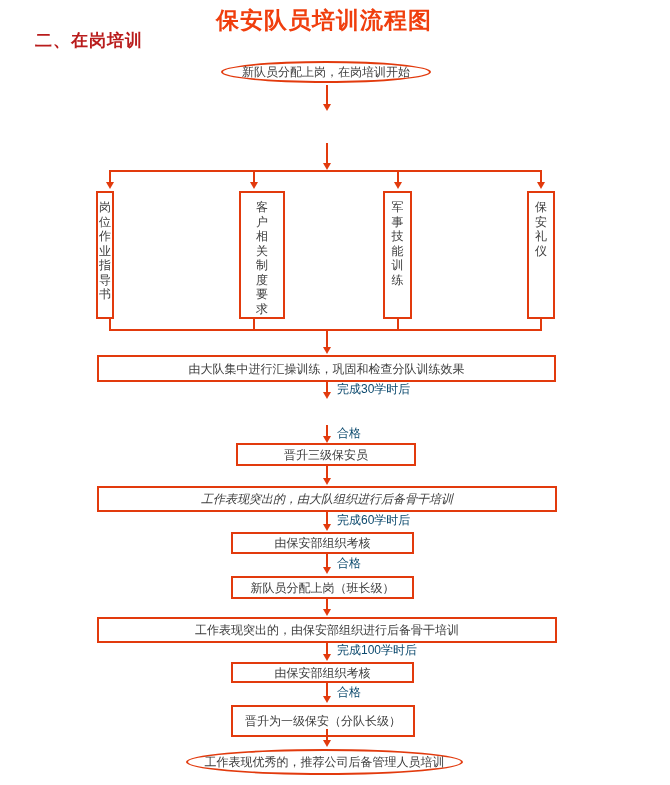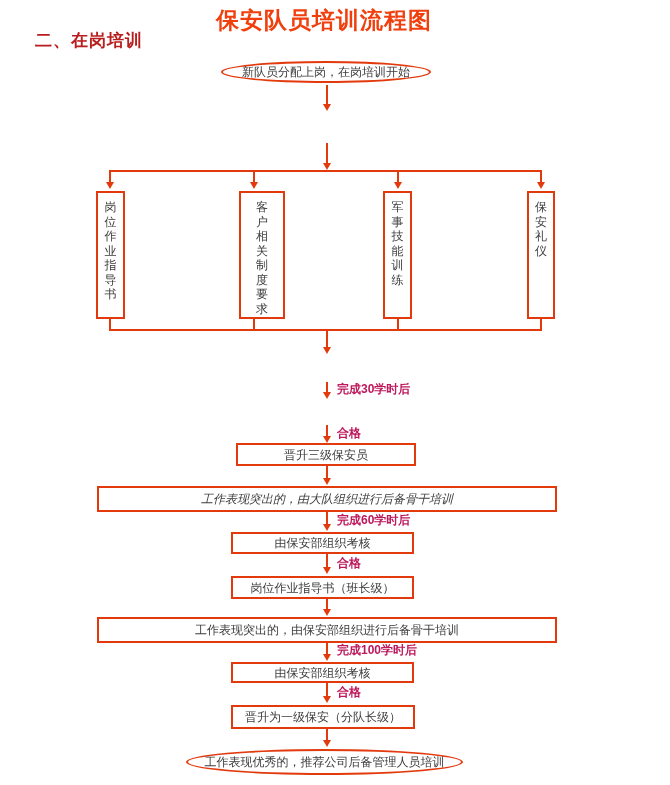--- a/index.html
+++ b/index.html
@@ -67,25 +67,24 @@
   .hline { position: absolute; height: 2px; background: #e23a0d; }
   .ah {
     position: absolute;
     width: 0; height: 0;
     border-left: 4px solid transparent;
     border-right: 4px solid transparent;
     border-top: 7px solid #e23a0d;
   }
   .lbl {
     position: absolute;
-    color: #be185d;
+    color: #0c4a6e;
     font-size: 12px;
     white-space: nowrap;
     line-height: 1;
-    font-weight: bold;
   }
 </style>
 </head>
 <body>
 
 <div class="canvas">
 
   <div class="title">保安队员培训流程图</div>
   <div class="section">二、在岗培训</div>
 
@@ -102,41 +101,42 @@
 
   <div class="vline" style="left:109px;top:171px;height:12px;"></div>
   <div class="ah" style="left:106px;top:182px;"></div>
   <div class="vline" style="left:253px;top:171px;height:12px;"></div>
   <div class="ah" style="left:250px;top:182px;"></div>
   <div class="vline" style="left:397px;top:171px;height:12px;"></div>
   <div class="ah" style="left:394px;top:182px;"></div>
   <div class="vline" style="left:540px;top:171px;height:12px;"></div>
   <div class="ah" style="left:537px;top:182px;"></div>
 
-  <div class="vbox" style="left:96px;top:191px;width:29px;height:128px;">
+  <div class="vbox" style="left:96px;top:191px;width:18px;height:128px;">
     <div class="vtext">岗位作业指导书</div>
   </div>
   <div class="vbox" style="left:239px;top:191px;width:46px;height:128px;">
     <div class="vtext">客户相关制度要求</div>
   </div>
   <div class="vbox" style="left:383px;top:191px;width:29px;height:128px;">
     <div class="vtext">军事技能训练</div>
   </div>
   <div class="vbox" style="left:527px;top:191px;width:28px;height:128px;">
     <div class="vtext">保安礼仪</div>
   </div>
 
   <div class="vline" style="left:109px;top:319px;height:11px;"></div>
   <div class="vline" style="left:253px;top:319px;height:11px;"></div>
   <div class="vline" style="left:397px;top:319px;height:11px;"></div>
   <div class="vline" style="left:540px;top:319px;height:11px;"></div>
   <div class="hline" style="left:109px;top:329px;width:433px;"></div>
   <div class="vline" style="left:326px;top:330px;height:19px;"></div>
   <div class="ah" style="left:323px;top:347px;"></div>
 
+  <div class="node" style="left:97px;top:355px;width:459px;height:27px;">由大队集中进行汇操训练，巩固和检查分队训练效果</div>
 
   <div class="vline" style="left:326px;top:382px;height:12px;"></div>
   <div class="ah" style="left:323px;top:392px;"></div>
   <div class="lbl" style="left:337px;top:383px;">完成30学时后</div>
 
 
   <div class="vline" style="left:326px;top:425px;height:13px;"></div>
   <div class="ah" style="left:323px;top:436px;"></div>
   <div class="lbl" style="left:337px;top:427px;">合格</div>
 
@@ -150,37 +150,37 @@
   <div class="vline" style="left:326px;top:512px;height:14px;"></div>
   <div class="ah" style="left:323px;top:524px;"></div>
   <div class="lbl" style="left:337px;top:514px;">完成60学时后</div>
 
   <div class="node" style="left:231px;top:532px;width:183px;height:22px;">由保安部组织考核</div>
 
   <div class="vline" style="left:326px;top:554px;height:15px;"></div>
   <div class="ah" style="left:323px;top:567px;"></div>
   <div class="lbl" style="left:337px;top:557px;">合格</div>
 
-  <div class="node" style="left:231px;top:576px;width:183px;height:23px;">岗位作业指导书（班长级）</div>
+  <div class="node" style="left:231px;top:576px;width:183px;height:23px;">新队员分配上岗（班长级）</div>
 
   <div class="vline" style="left:326px;top:599px;height:12px;"></div>
   <div class="ah" style="left:323px;top:609px;"></div>
 
   <div class="node" style="left:97px;top:617px;width:460px;height:26px;">工作表现突出的，由保安部组织进行后备骨干培训</div>
 
   <div class="vline" style="left:326px;top:643px;height:13px;"></div>
   <div class="ah" style="left:323px;top:654px;"></div>
   <div class="lbl" style="left:337px;top:644px;">完成100学时后</div>
 
   <div class="node" style="left:231px;top:662px;width:183px;height:21px;">由保安部组织考核</div>
 
   <div class="vline" style="left:326px;top:683px;height:15px;"></div>
   <div class="ah" style="left:323px;top:696px;"></div>
   <div class="lbl" style="left:337px;top:686px;">合格</div>
 
-  <div class="node" style="left:231px;top:705px;width:184px;height:24px;">晋升为一级保安（分队长级）</div>
+  <div class="node" style="left:231px;top:705px;width:184px;height:32px;">晋升为一级保安（分队长级）</div>
 
   <div class="vline" style="left:326px;top:729px;height:13px;"></div>
   <div class="ah" style="left:323px;top:740px;"></div>
 
   <div class="node ellipse" style="left:186px;top:749px;width:277px;height:26px;">工作表现优秀的，推荐公司后备管理人员培训</div>
 
 </div>
 
 </body></html>

